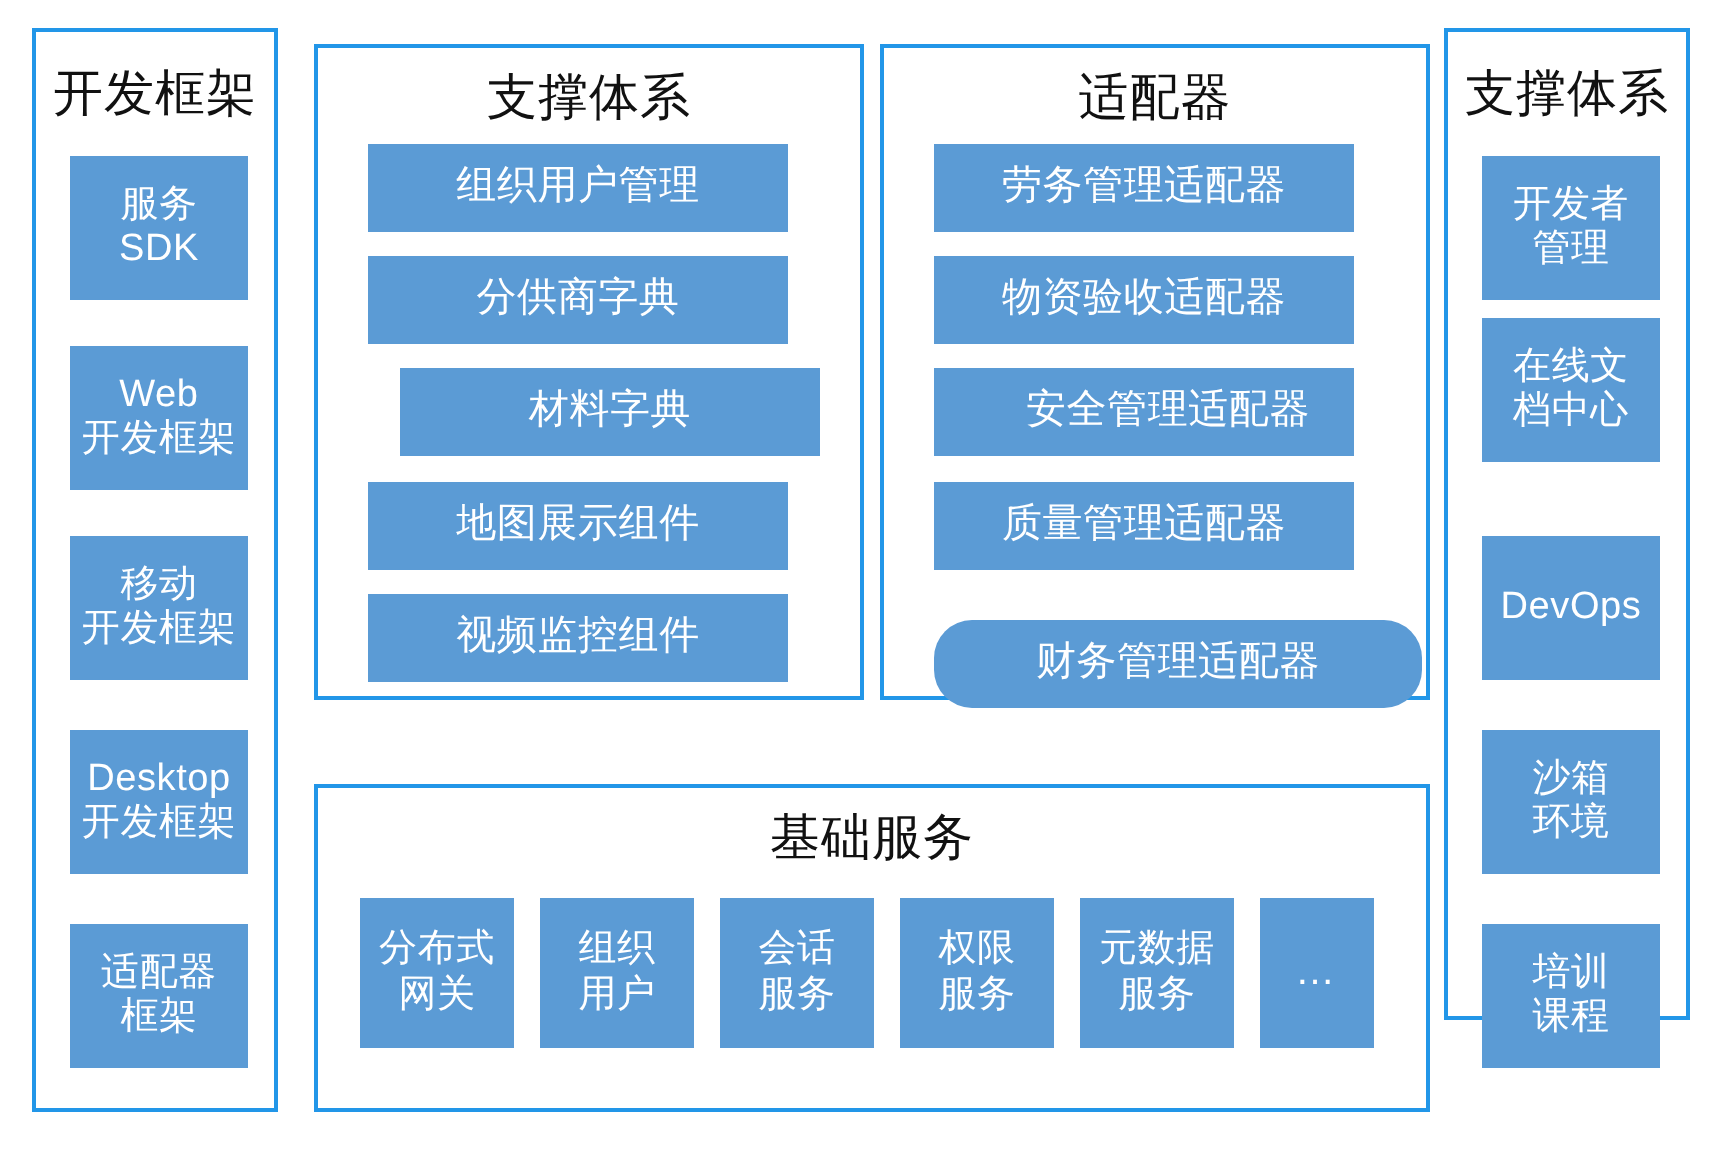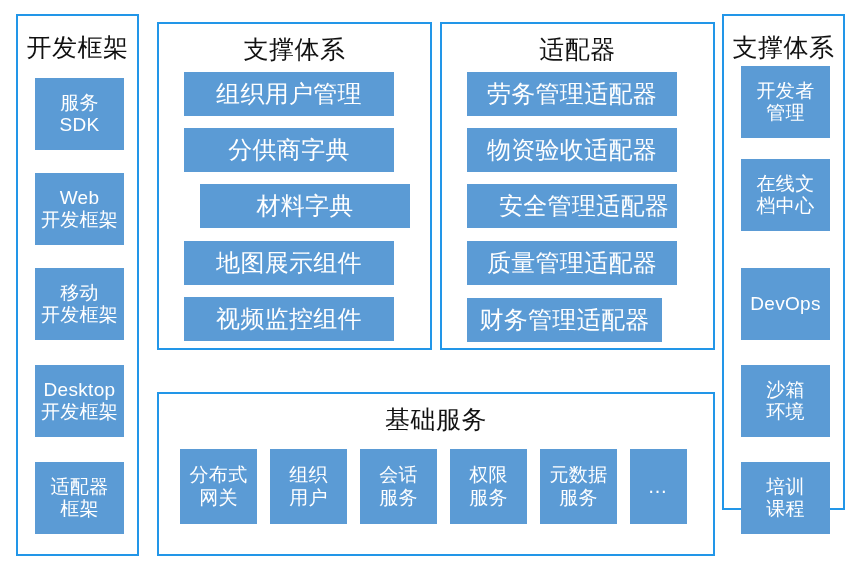--- a/index.html
+++ b/index.html
@@ -55,21 +55,21 @@
     text-align: center;
     line-height: 1.16;
     white-space: pre-line;
     letter-spacing: 0.3px;
   }
 
   
   .box-narrow { font-size: 19px; }
 
   
-  .box-wide { font-size: 24px; }
+  .box-wide { font-size: 20px; }
 
   
   .box-chip { font-size: 19px; text-align: center; }
 
   .dots {
     font-size: 20px;
     letter-spacing: 2px;
   }
 </style>
 </head>
@@ -102,27 +102,27 @@
     <div class="box box-wide" style="left:25px; top:273px; width:210px; height:44px;">视频监控组件</div>
   </div>
 
   <div class="panel" style="left:440px; top:22px; width:275px; height:328px;">
     <div class="panel-title" style="top:10px;">适配器</div>
 
     <div class="box box-wide" style="left:25px; top:48px; width:210px; height:44px;">劳务管理适配器</div>
     <div class="box box-wide" style="left:25px; top:104px; width:210px; height:44px;">物资验收适配器</div>
     <div class="box box-wide" style="left:25px; top:160px; width:210px; height:44px;padding-left:24px;">安全管理适配器</div>
     <div class="box box-wide" style="left:25px; top:217px; width:210px; height:44px;">质量管理适配器</div>
-    <div class="box box-wide" style="left:25px; top:274px; width:195px; height:44px;">财务管理适配器</div>
+    <div class="box box-wide" style="left:25px; top:286px; width:244px; height:44px;border-radius:19px;">财务管理适配器</div>
   </div>
 
   <div class="panel" style="left:722px; top:14px; width:123px; height:496px;">
     <div class="panel-title" style="top:16px;">支撑体系</div>
 
-    <div class="box box-narrow" style="left:17px; top:50px; width:89px; height:72px;">开发者
+    <div class="box box-narrow" style="left:17px; top:62px; width:89px; height:72px;">开发者
 管理</div>
     <div class="box box-narrow" style="left:17px; top:143px; width:89px; height:72px;">在线文
 档中心</div>
     <div class="box box-narrow" style="left:17px; top:252px; width:89px; height:72px;">DevOps</div>
     <div class="box box-narrow" style="left:17px; top:349px; width:89px; height:72px;">沙箱
 环境</div>
     <div class="box box-narrow" style="left:17px; top:446px; width:89px; height:72px;">培训
 课程</div>
   </div>
 

